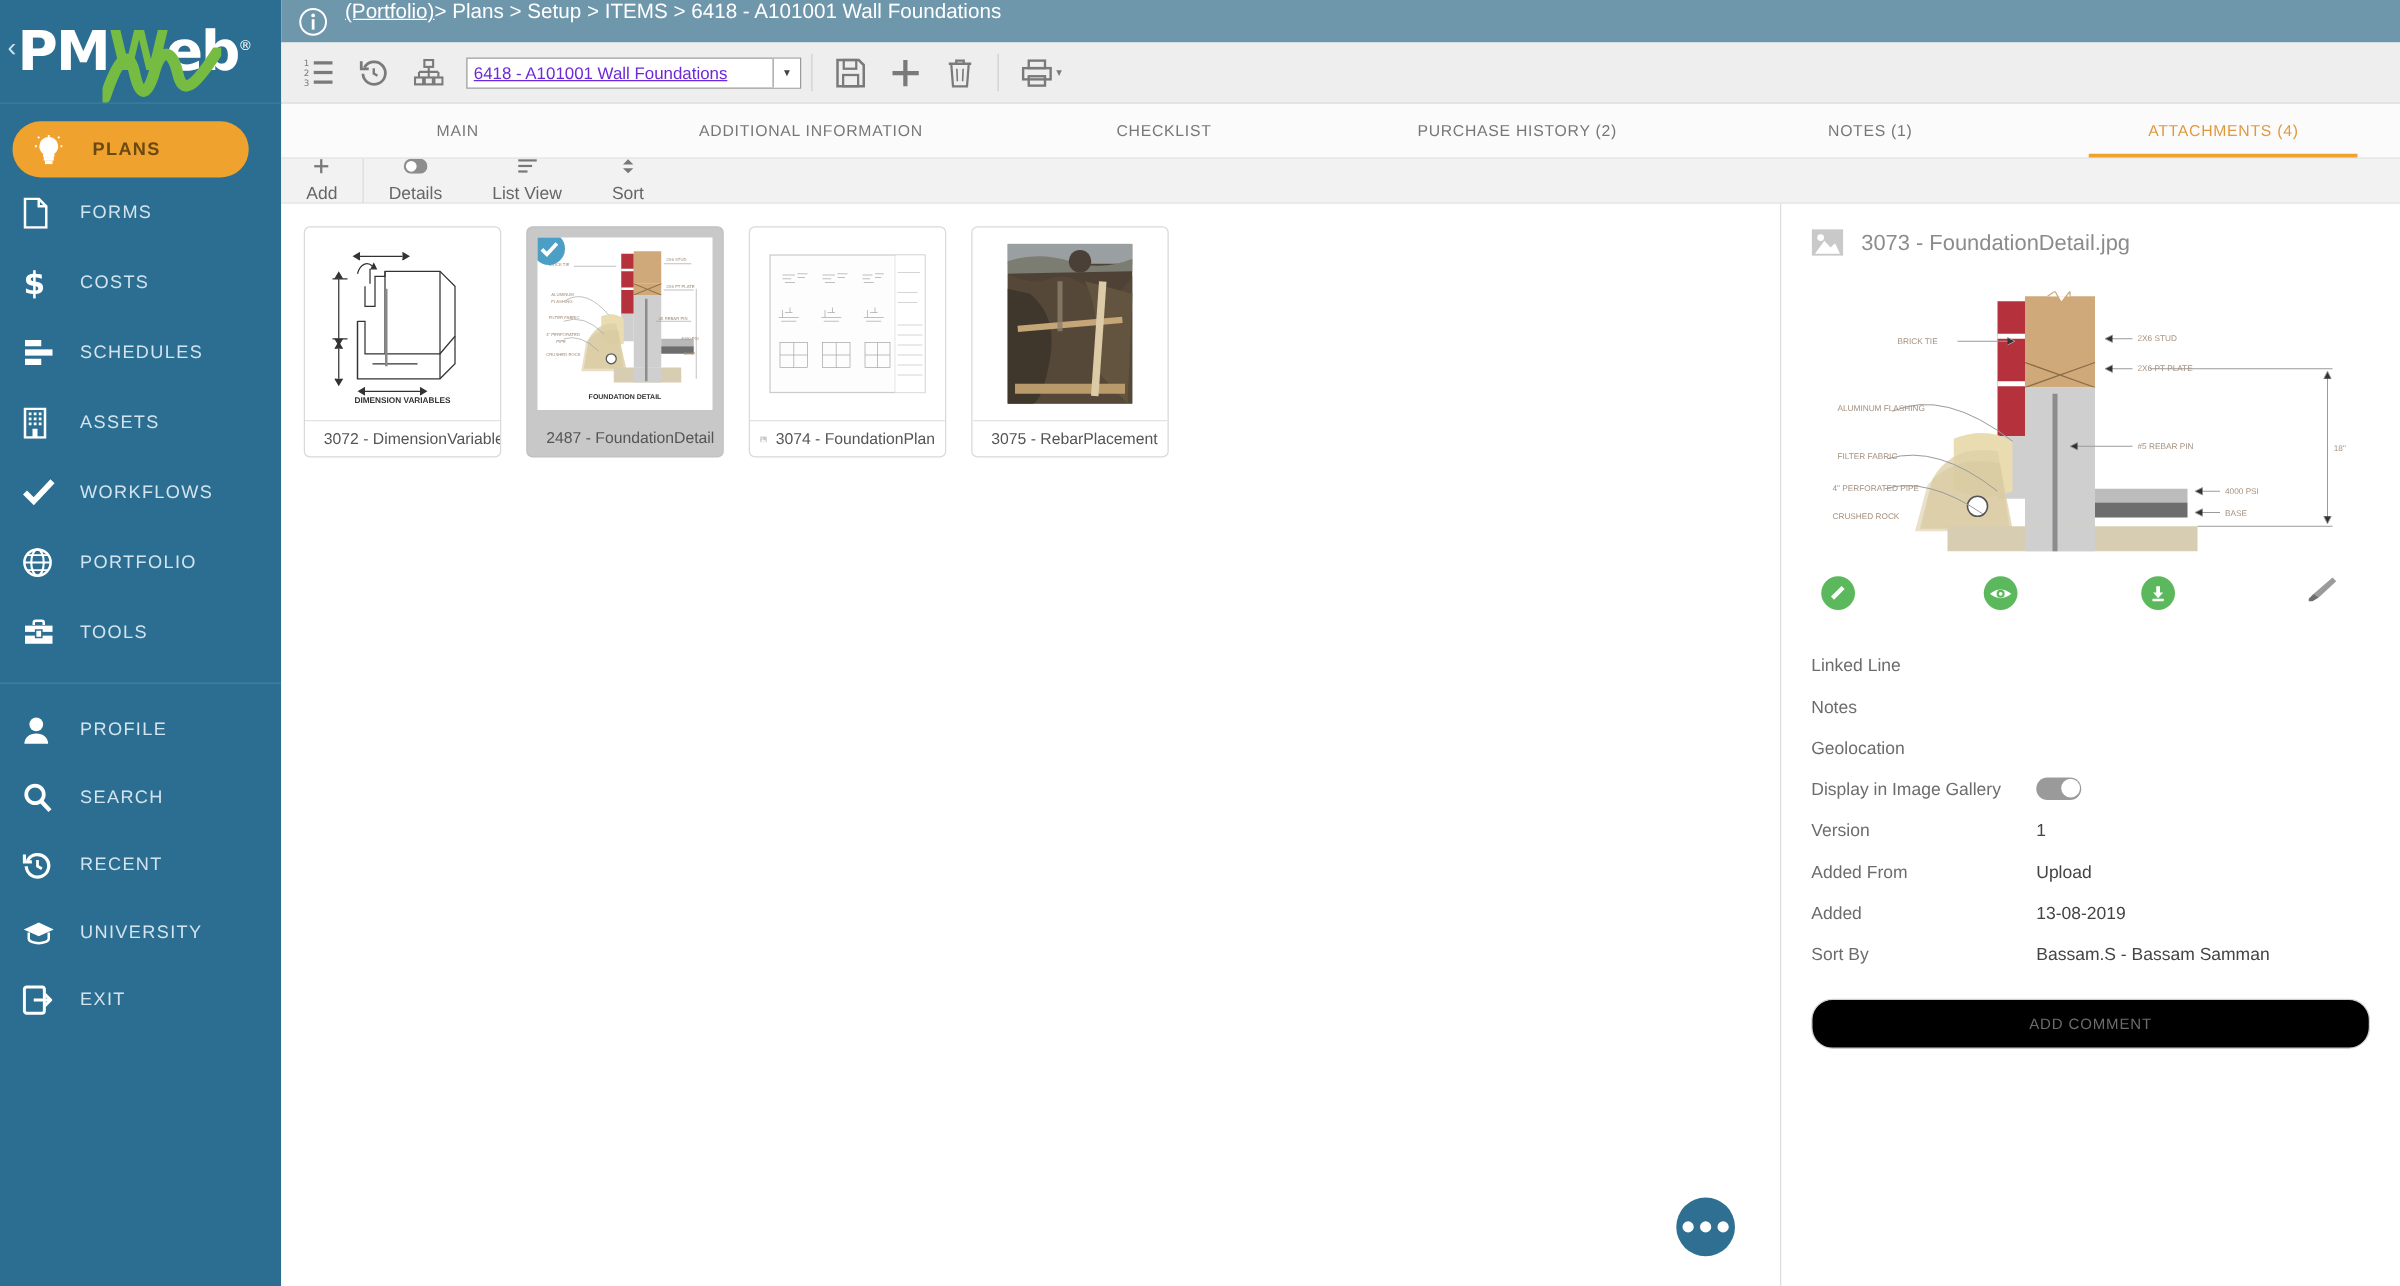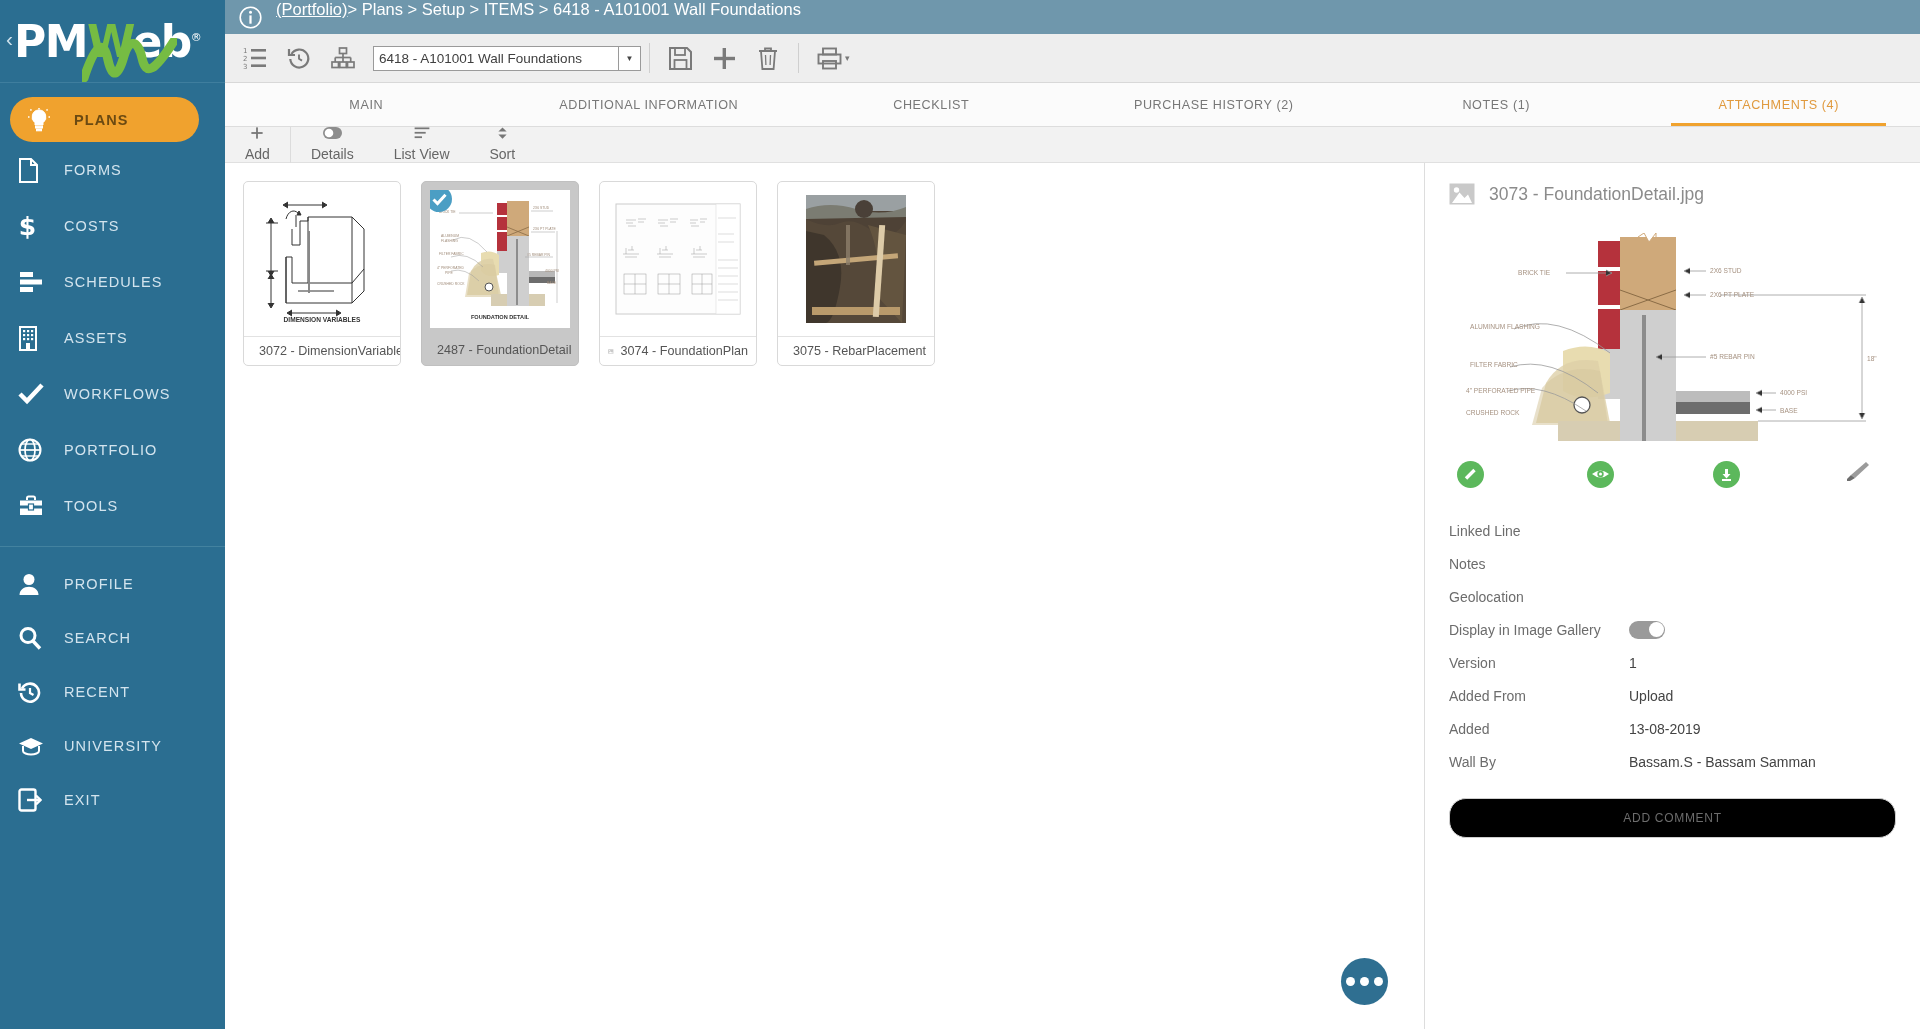--- a/index.html
+++ b/index.html
@@ -54,21 +54,21 @@
     height: 49px; background: #eeeeee; border-bottom: 1px solid #d8d8d8;
     display: flex; align-items: center; flex: 0 0 49px;
   }
   .tb-group { display: flex; align-items: center; height: 100%; padding: 0 8px; }
   .tb-btn { width: 44px; height: 100%; display: flex; align-items: center; justify-content: center; cursor: pointer; }
   .tb-sep { width: 1px; height: 30px; background: #cfcfcf; }
   .picker {
     margin-left: 8px; width: 268px; height: 25px; background: #fff;
     border: 1px solid #9a9a9a; display: flex; align-items: center;
   }
-  .picker .val { flex: 1; font-size: 13.5px; color: #404040; padding-left: 5px; white-space: nowrap; overflow: hidden; }
+  .picker .val { flex: 1; font-size: 13.5px; color: #6d28d9; padding-left: 5px; white-space: nowrap; overflow: hidden; text-decoration: underline; }
   .picker .caret {
     width: 22px; height: 23px; border-left: 1px solid #9a9a9a; display: flex;
     align-items: center; justify-content: center; font-size: 8px; color: #444; background: #fff;
   }
 
   .tabs {
     height: 44px; background: #fbfbfb; border-bottom: 1px solid #ddd;
     display: flex; align-items: stretch; flex: 0 0 44px;
   }
   .tab {
@@ -806,21 +806,21 @@
         </div>
         <div class="field">
           <span class="lab">Added From</span>
           <span class="val">Upload</span>
         </div>
         <div class="field">
           <span class="lab">Added</span>
           <span class="val">13-08-2019</span>
         </div>
         <div class="field">
-          <span class="lab">Wall By</span>
+          <span class="lab">Sort By</span>
           <span class="val">Bassam.S - Bassam Samman</span>
         </div>
 
         <div class="add-comment">ADD COMMENT</div>
       </div>
 
     </div>
   </div>
 </div>
 

